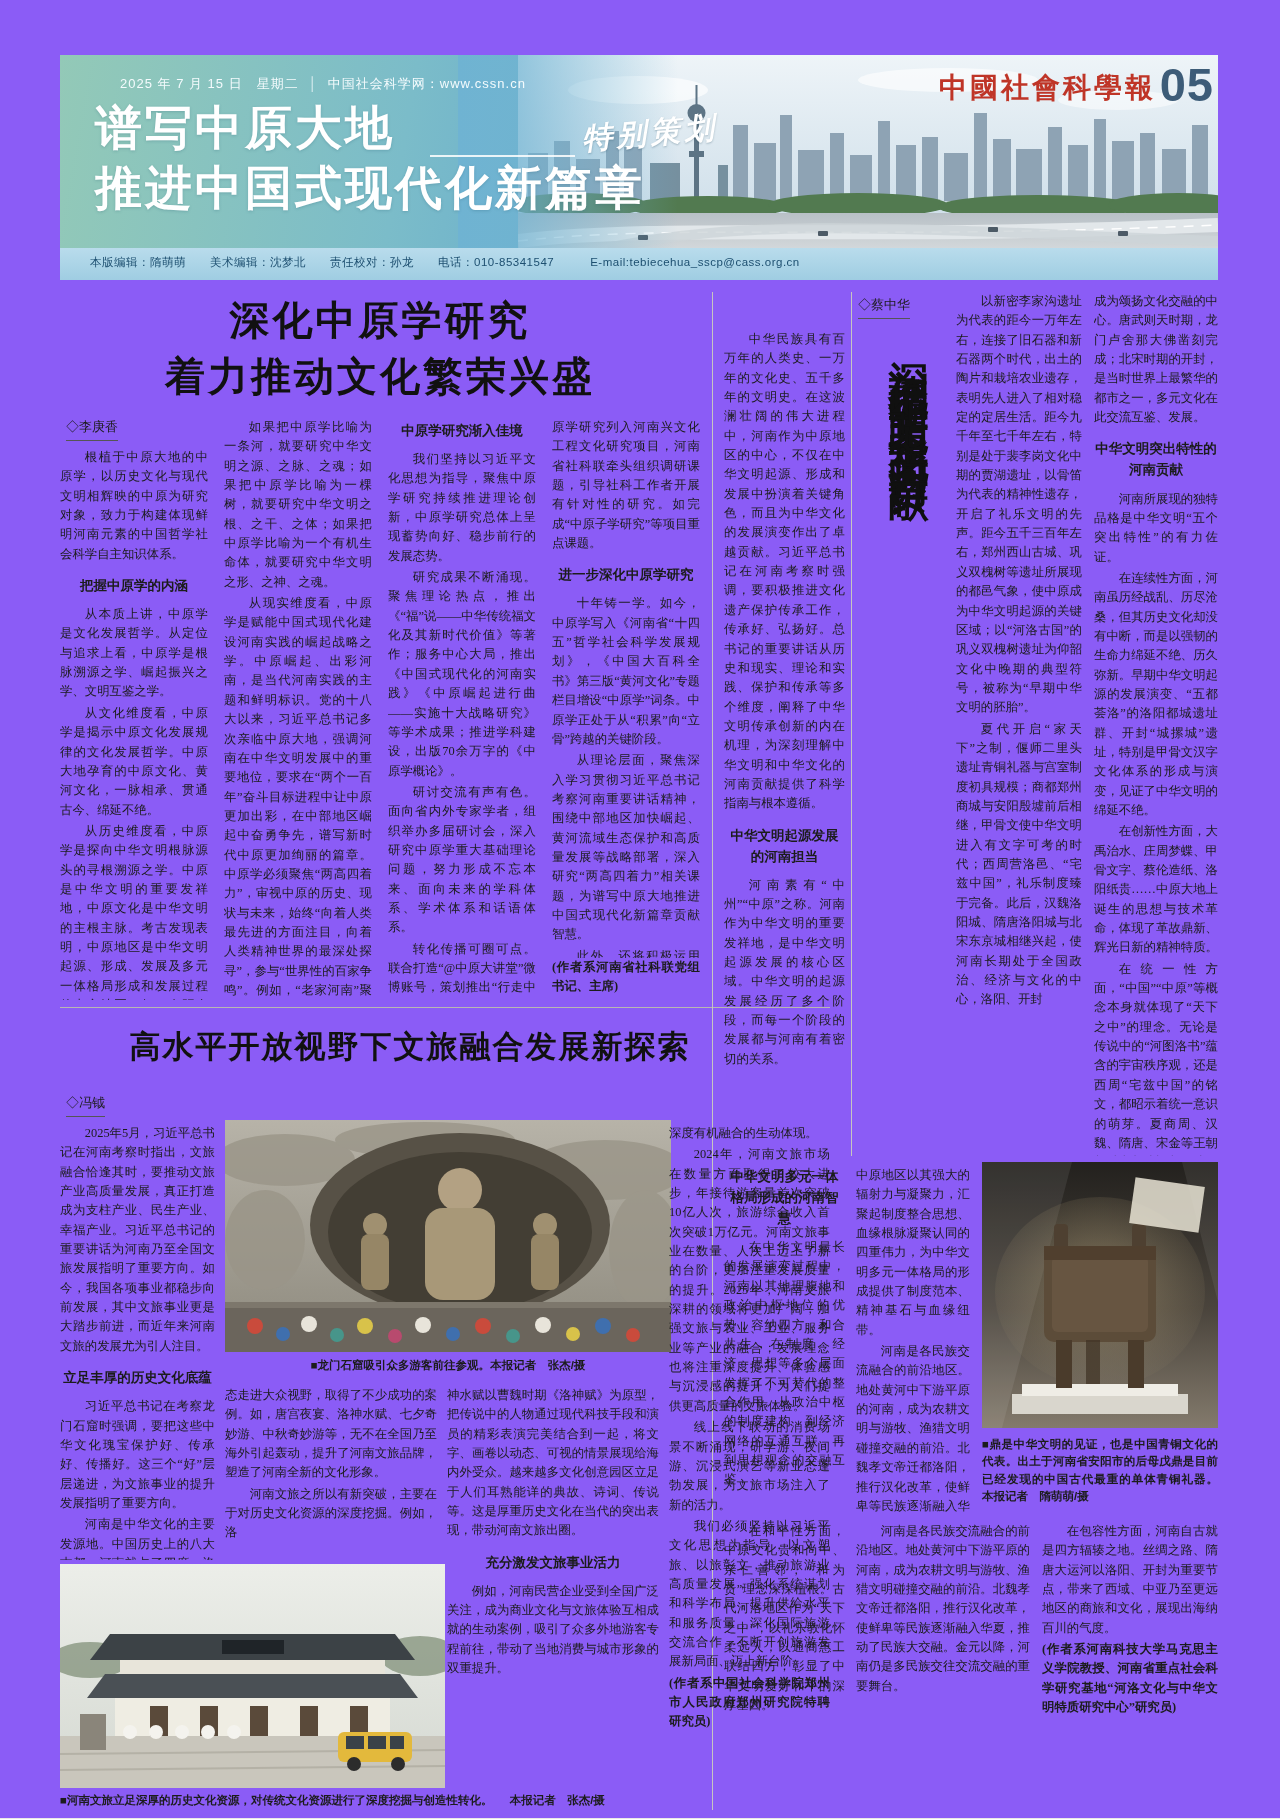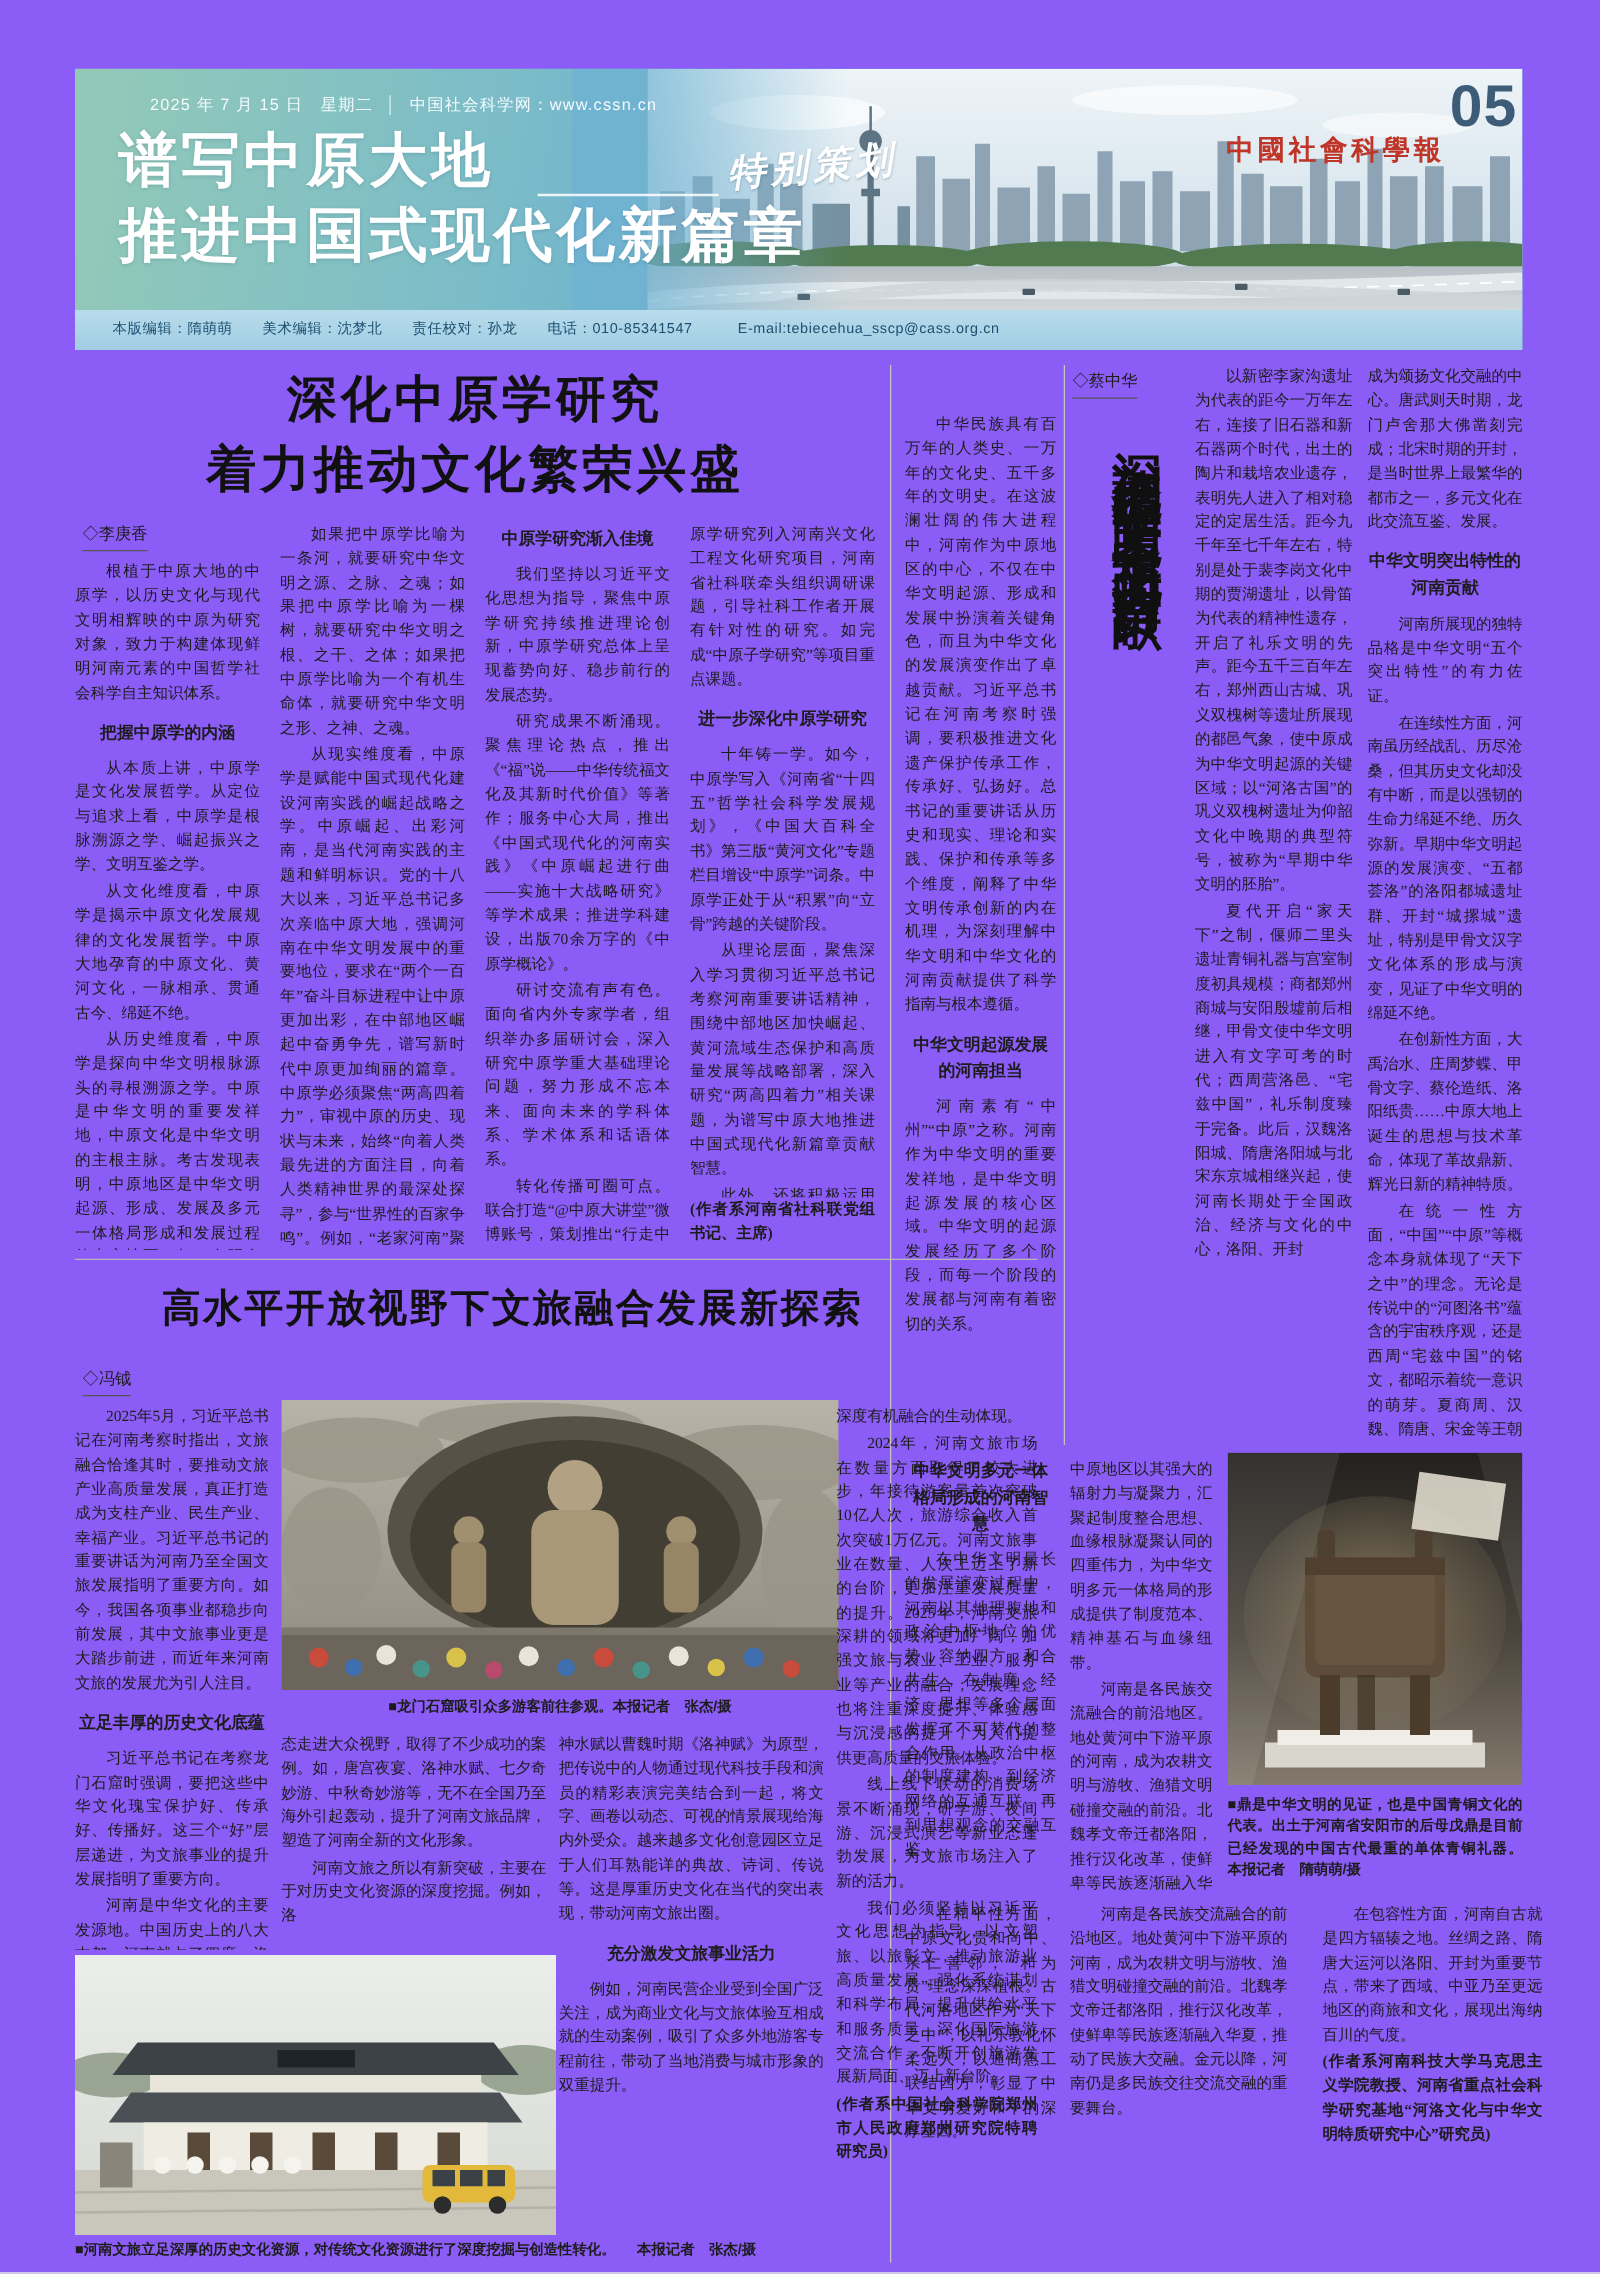--- a/index.html
+++ b/index.html
@@ -9,22 +9,22 @@
 
   
   .banner{left:60px;top:55px;width:1158px;height:225px;overflow:hidden;
           background:linear-gradient(100deg,#93c9b7 0%,#7bbcc9 30%,#5fa6cf 55%,#74b4d8 100%);}
   .banner svg{position:absolute;right:0;top:0;height:193px;width:700px;}
   .banner .fade{position:absolute;right:540px;top:0;width:220px;height:193px;
           background:linear-gradient(90deg,#6fb3d2 0%,rgba(111,179,210,0) 100%);}
   .dateline{left:60px;top:20px;color:#f4fbfd;font-family:"Liberation Sans",sans-serif;
           font-size:13px;letter-spacing:1px;}
   .dateline .sep{margin:0 10px;opacity:.8;}
-  .masthead{right:62px;top:14px;color:#bf3527;font-weight:bold;font-size:22px;
-          letter-spacing:3px;font-family:Liberation Sans, sans-serif;text-shadow:0 0 1px #d8army,0 0 0 #bf3527;margin-top:36px;}
+  .masthead{right:62px;top:14px;color:#bf3527;font-weight:bold;font-size:28px;
+          letter-spacing:3px;font-family:Liberation Sans, sans-serif;text-shadow:0 0 1px #d8army,0 0 0 #bf3527;}
   .pageno{right:4px;top:2px;color:#3d5c78;font-weight:bold;font-size:47px;
           font-family:"Liberation Sans",sans-serif;letter-spacing:1px;}
   .btitle{left:35px;color:#ffffff;font-family:"Liberation Sans",sans-serif;font-weight:bold;
           font-size:47px;letter-spacing:3px;text-shadow:0 1px 3px rgba(40,90,110,.25);}
   .bt1{top:42px;} .bt2{top:102px;}
   .badgeline{left:370px;top:100px;width:145px;height:2px;background:rgba(255,255,255,.85);}
   .badge{left:522px;top:58px;color:#fff;font-size:30px;font-weight:bold;font-style:italic;
          font-family:"Liberation Serif",serif;transform:rotate(-5deg);letter-spacing:4px;
          text-shadow:0 1px 2px rgba(30,70,90,.3);}
   .edstrip{left:0;top:193px;width:1158px;height:32px;
@@ -253,21 +253,21 @@
     <span>■鼎是中华文明的见证，也是中国青铜文化的代表。出土于河南省安阳市的后母戊鼎是目前已经发现的中国古代最重的单体青铜礼器。</span>
     <span class="cr">本报记者　隋萌萌/摄</span>
   </div>
 
   <div class="abs col" style="left:724px;top:1522px;width:121px;height:290px;">
     <p>在和平性方面，中原文化贵和尚中、亲仁善邻，“和为贵”理念深深植根。古代河洛地区作为“天下之中”，以礼乐教化怀柔远人，以通商惠工联结四方，彰显了中华文明爱好和平的深厚基因。</p>
   </div>
   <div class="abs col" style="left:856px;top:1522px;width:174px;height:290px;">
     <p>河南是各民族交流融合的前沿地区。地处黄河中下游平原的河南，成为农耕文明与游牧、渔猎文明碰撞交融的前沿。北魏孝文帝迁都洛阳，推行汉化改革，使鲜卑等民族逐渐融入华夏，推动了民族大交融。金元以降，河南仍是多民族交往交流交融的重要舞台。</p>
   </div>
-  <div class="abs col" style="left:1042px;top:1522px;width:176px;height:290px;margin-left:16px;">
+  <div class="abs col" style="left:1042px;top:1522px;width:176px;height:290px;">
     <p>在包容性方面，河南自古就是四方辐辏之地。丝绸之路、隋唐大运河以洛阳、开封为重要节点，带来了西域、中亚乃至更远地区的商旅和文化，展现出海纳百川的气度。</p>
     <p class="ni credit">(作者系河南科技大学马克思主义学院教授、河南省重点社会科学研究基地“河洛文化与中华文明特质研究中心”研究员)</p>
   </div>
 
   <div class="abs h1line a3h" style="left:60px;top:1026px;width:700px;">高水平开放视野下文旅融合发展新探索</div>
   <div class="abs byline" style="left:66px;top:1094px;">◇冯钺</div>
 
   <div class="abs col" style="left:60px;top:1124px;width:155px;height:436px;">
     <p>2025年5月，习近平总书记在河南考察时指出，文旅融合恰逢其时，要推动文旅产业高质量发展，真正打造成为支柱产业、民生产业、幸福产业。习近平总书记的重要讲话为河南乃至全国文旅发展指明了重要方向。如今，我国各项事业都稳步向前发展，其中文旅事业更是大踏步前进，而近年来河南文旅的发展尤为引人注目。</p>
     <div class="sub">立足丰厚的历史文化底蕴</div>

